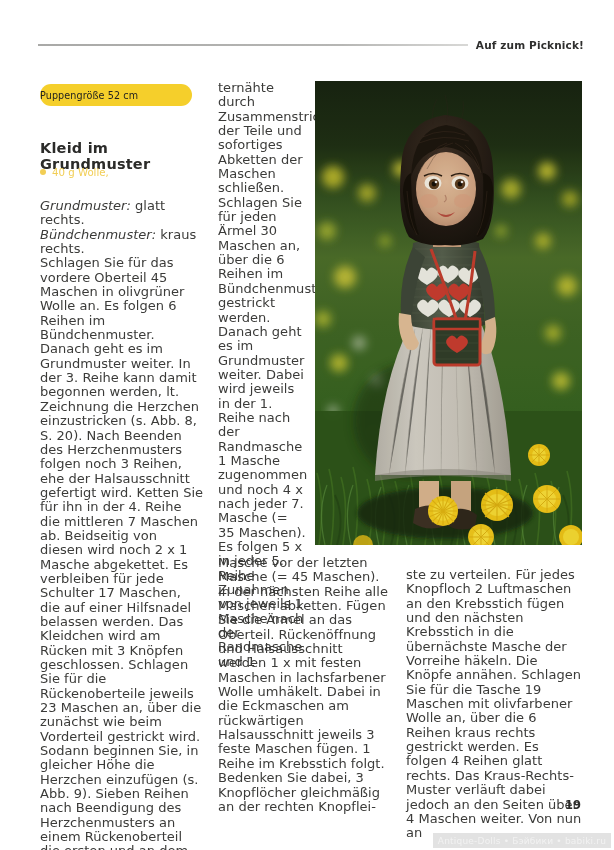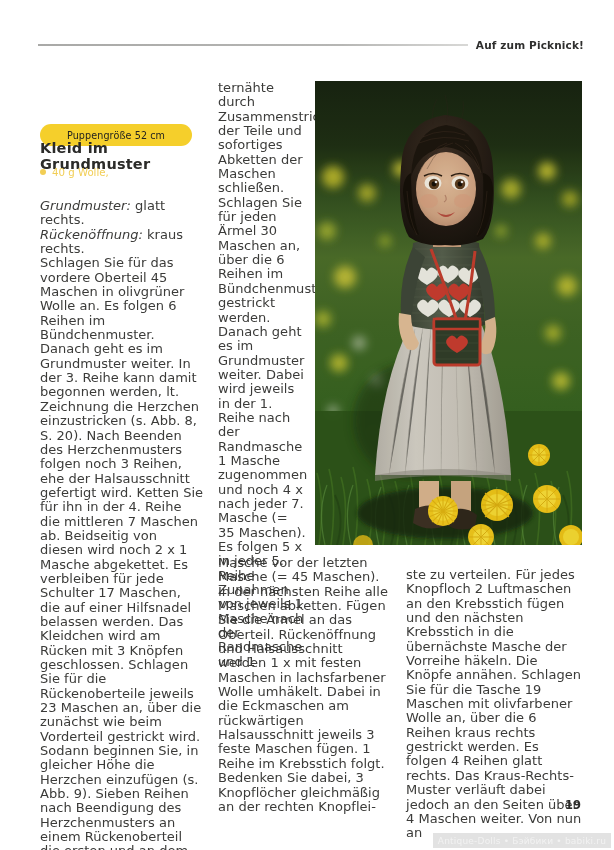--- a/index.html
+++ b/index.html
@@ -46,26 +46,24 @@
   #size-pill {
     position: absolute;
     left: 40px;
     top: 84px;
     width: 152px;
     height: 22px;
     background: #f5cf2b;
     border-radius: 11px;
     display: flex;
     align-items: center;
-    justify-content: center;
     font-size: 9.6px;
     font-weight: normal;
     color: #23231f;
     letter-spacing: 0.1px;
-    margin-top: 40px;
   }
 
   
   #article-title {
     position: absolute;
     left: 40px;
     top: 130px;
     width: 180px;
     font-size: 14.5px;
     font-weight: bold;
@@ -182,21 +180,21 @@
 </div>
 
 <h1 id="article-title">Kleid im Grundmuster</h1>
 
 <div id="materials">
   <span class="bullet"></span><span><span>40 g Wolle,</span></span>
 </div>
 
 <div class="col" id="col1">
   <p><i>Grundmuster:</i><span> glatt rechts.</span></p>
-  <p><i>Rückenöffnung:</i><span> kraus rechts.</span></p>
+  <p><i>Bündchenmuster:</i><span> kraus rechts.</span></p>
   <p>Schlagen Sie für das vordere Oberteil 45 Maschen in olivgrüner Wolle an. Es folgen 6 Reihen im Bündchenmuster. Danach geht es im Grundmuster weiter. In der 3. Reihe kann damit begonnen werden, lt. Zeichnung die Herzchen einzustricken (s. Abb. 8, S. 20). Nach Beenden des Herzchenmusters folgen noch 3 Reihen, ehe der Halsausschnitt gefertigt wird. Ketten Sie für ihn in der 4. Reihe die mittleren 7 Maschen ab. Beidseitig von diesen wird noch 2 x 1 Masche abgekettet. Es verbleiben für jede Schulter 17 Maschen, die auf einer Hilfsnadel belassen werden. Das Kleidchen wird am Rücken mit 3 Knöpfen geschlossen. Schlagen Sie für die Rückenoberteile jeweils 23 Maschen an, über die zunächst wie beim Vorderteil gestrickt wird. Sodann beginnen Sie, in gleicher Höhe die Herzchen einzufügen (s. Abb. 9). Sieben Reihen nach Beendigung des Herzchenmusters an einem Rückenoberteil die ersten und an dem anderen die letzten 6 Maschen abketten. Es verbleiben wiederum 17 Maschen je Schulter auf der Nadel. Die Schul-</p>
 </div>
 
 <div class="col" id="col2">
   <p>ternähte durch Zusammenstricken der Teile und sofortiges Abketten der Maschen schließen. Schlagen Sie für jeden Ärmel 30 Maschen an, über die 6 Reihen im Bündchenmuster gestrickt werden. Danach geht es im Grundmuster weiter. Dabei wird jeweils in der 1. Reihe nach der Randmasche 1 Masche zugenommen und noch 4 x nach jeder 7. Masche (= 35 Maschen). Es folgen 5 x in jeder 5. Reihe Zunahmen von jeweils 1 Masche nach der Randmasche und 1</p>
 </div>
 
 <div class="col" id="col-wide">
   <p>Masche vor der letzten Masche (= 45 Maschen). In der nächsten Reihe alle Maschen abketten. Fügen Sie die Ärmel an das Oberteil. Rückenöffnung und Halsausschnitt werden 1 x mit festen Maschen in lachsfarbener Wolle umhäkelt. Dabei in die Eckmaschen am rückwärtigen Halsausschnitt jeweils 3 feste Maschen fügen. 1 Reihe im Krebsstich folgt. Bedenken Sie dabei, 3 Knopflöcher gleichmäßig an der rechten Knopflei-</p>
 </div>

